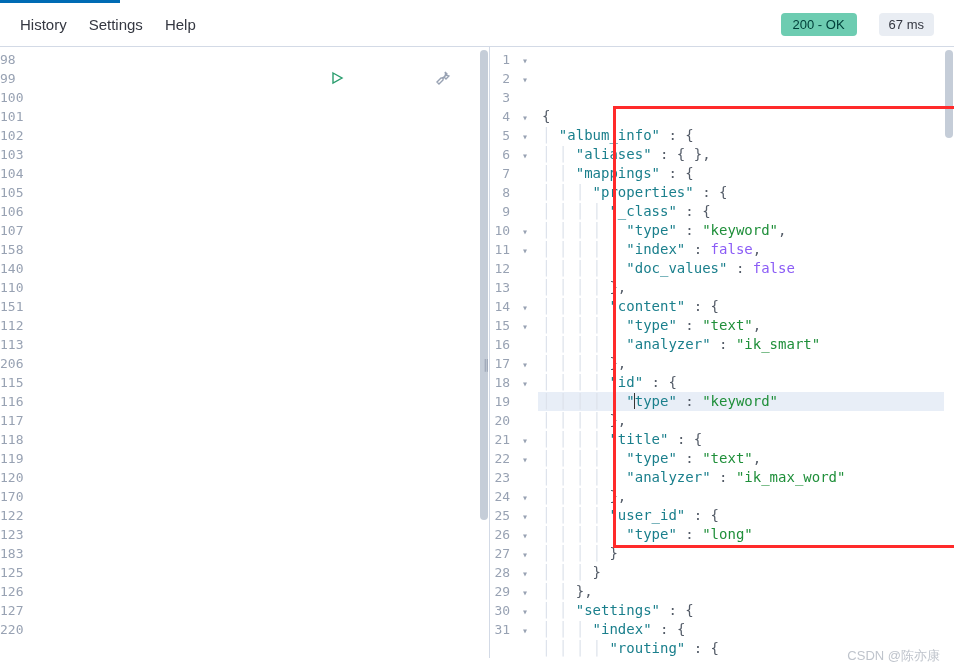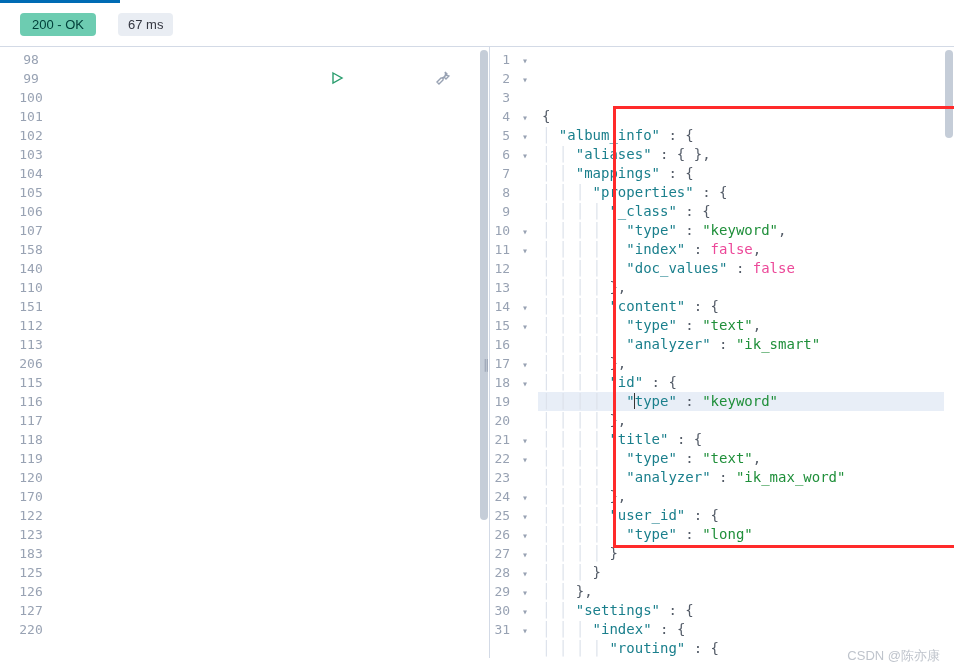--- a/index.html
+++ b/index.html
@@ -53,21 +53,21 @@
     flex-direction: row;
     font-family: "SF Mono", Menlo, Consolas, monospace;
     font-size: 14px;
     line-height: 19px;
     position: relative;
   }
   .pane-left { width: 490px; border-right: 1px solid #d3dae6; }
   .pane-right { flex: 1; }
   .gutter {
     width: 72px;
-    text-align: center;
+    text-align: left;
     padding-right: 10px;
     color: #98a2b3;
     background: #fff;
     user-select: none;
     padding-top: 3px;
     font-size: 13px;
   }
   .gutter-r {
     width: 48px;
     text-align: right;
@@ -93,21 +93,21 @@
     top: 4px;
     right: 28px;
     display: flex;
     gap: 6px;
     color: #98a2b3;
   }
   .run-icons svg { width: 16px; height: 16px; }
   .fold { color: #98a2b3; font-size: 10px; display: inline-block; width: 10px; }
   .key { color: #1a7f8c; }
   .str { color: #1f8f3a; }
-  .lit { color: #ec4899; }
+  .lit { color: #8b5cf6; }
   .punct { color: #545c68; }
   .redbox {
     position: absolute;
     border: 3px solid #ff2a2a;
     pointer-events: none;
     z-index: 5;
   }
   .drag-handle {
     position: absolute;
     top: 308px;
@@ -139,20 +139,25 @@
     font-size: 13px;
     font-family: sans-serif;
   }
 </style>
 </head>
 <body>
 
 <div class="tab-indicator"></div>
 
 <div class="toolbar">
+  <div class="left">
+    <a href="#">History</a>
+    <a href="#">Settings</a>
+    <a href="#">Help</a>
+  </div>
   <span class="status-pill">200 - OK</span>
   <span class="time-pill">67 ms</span>
 </div>
 
 <div class="panes">
 
   <div class="pane-left">
     <div class="gutter" id="left-gutter">
         <div>98</div>
         <div>99</div>

